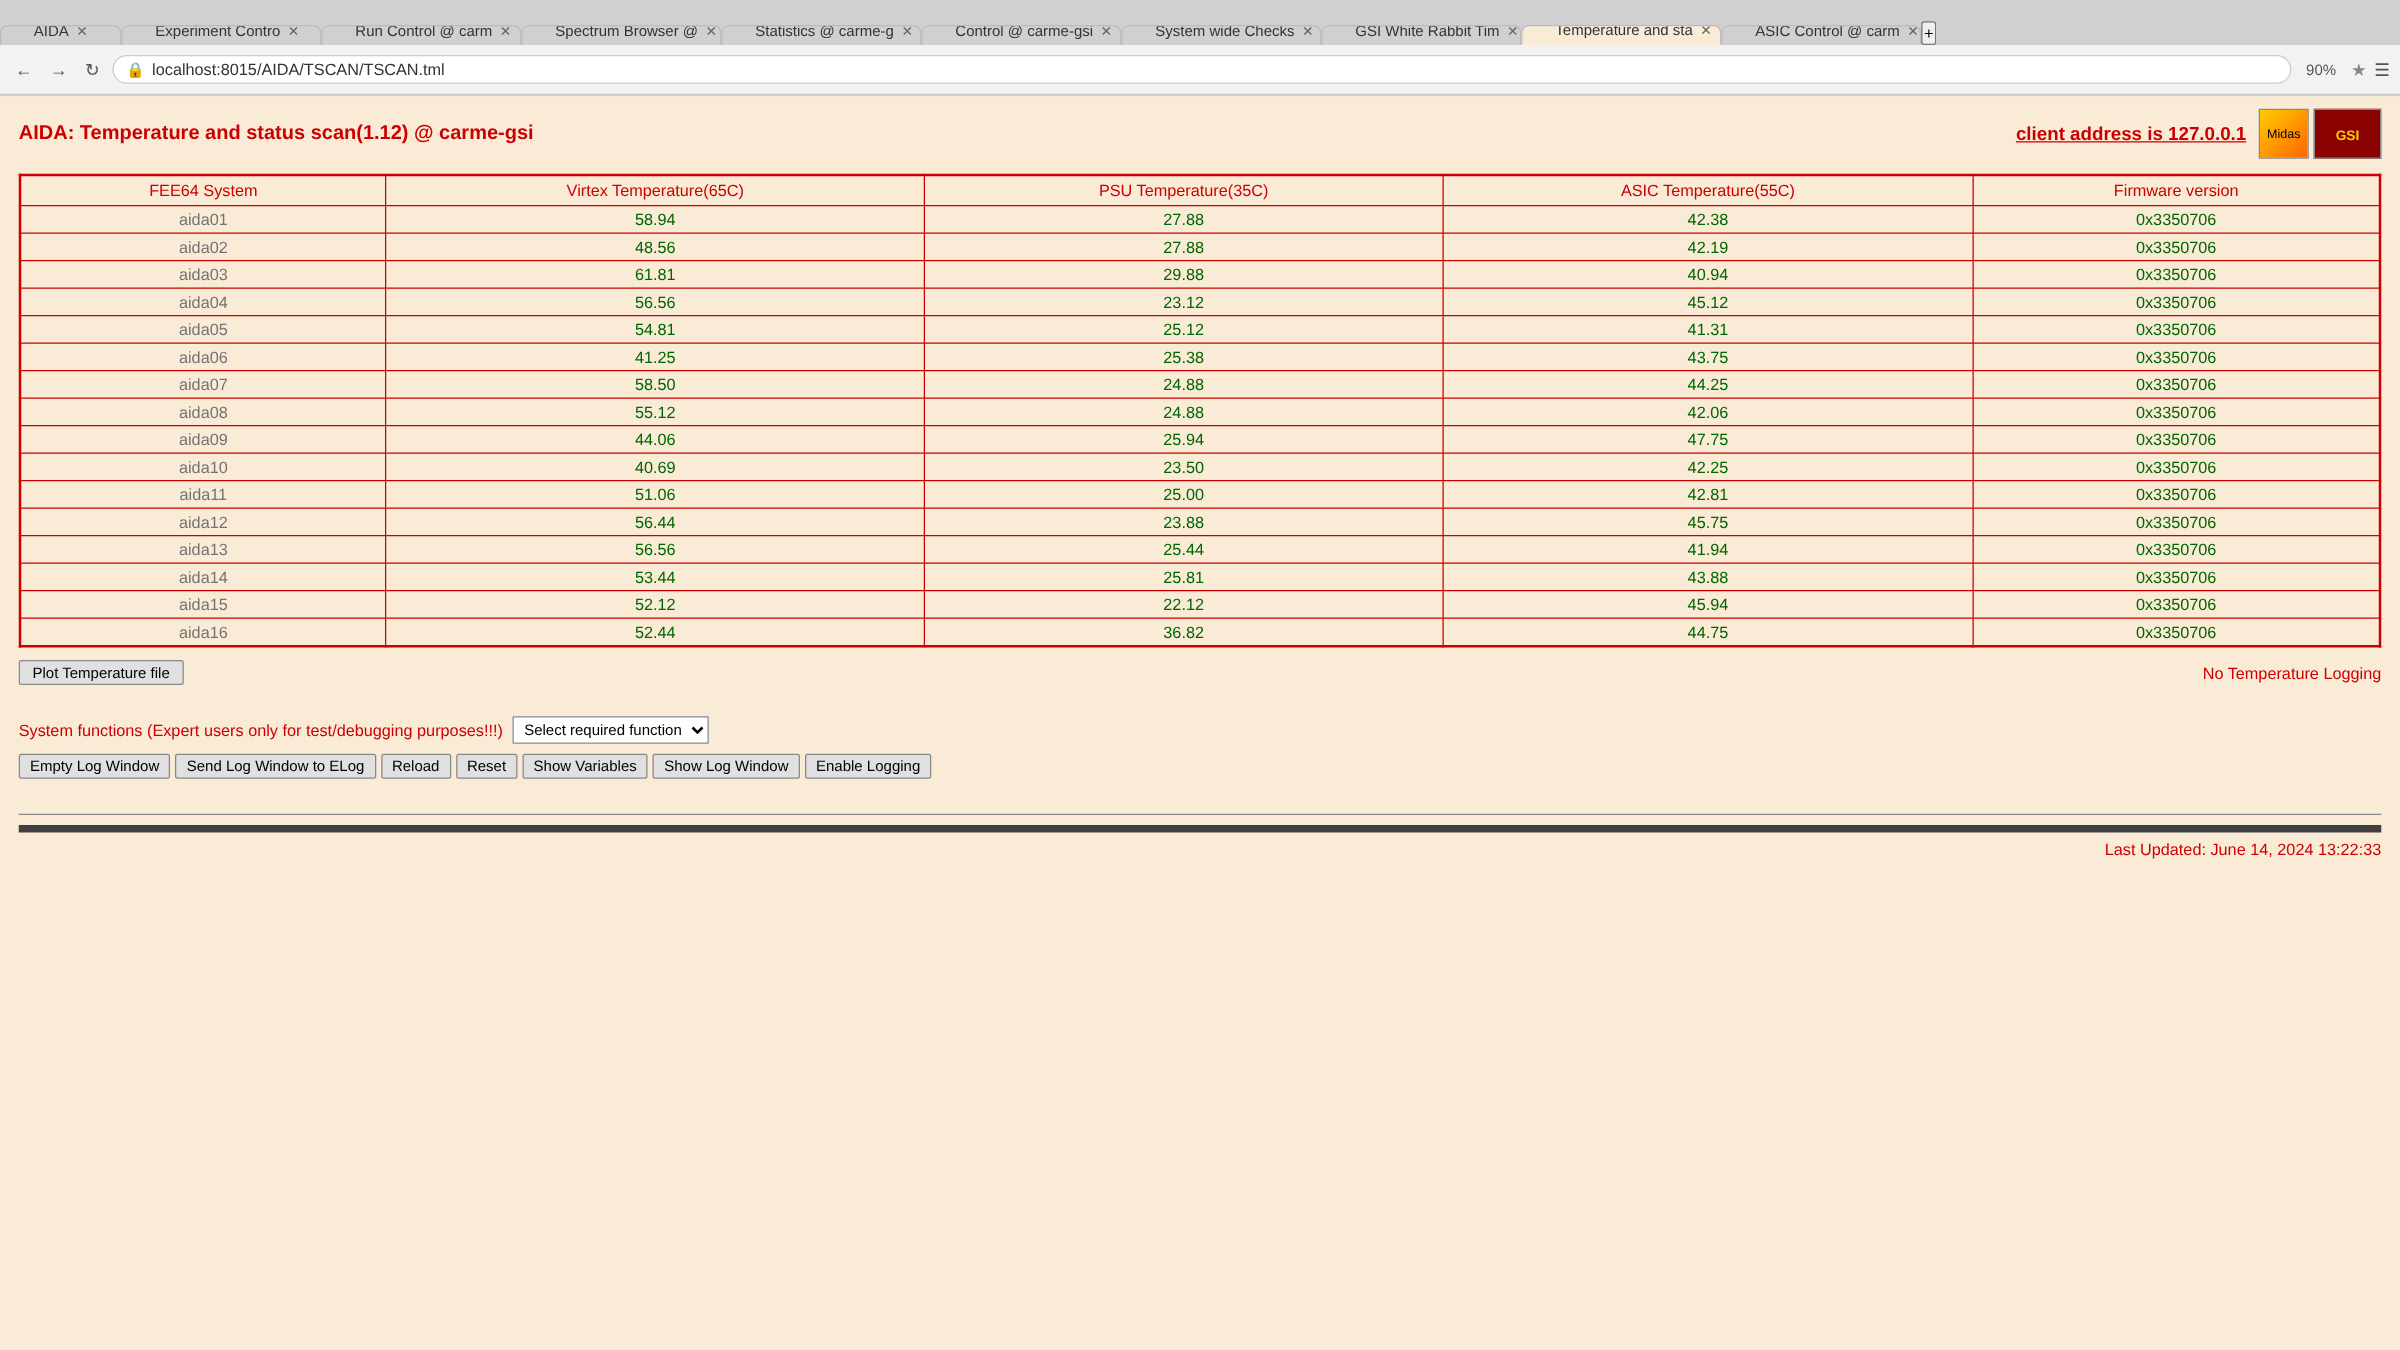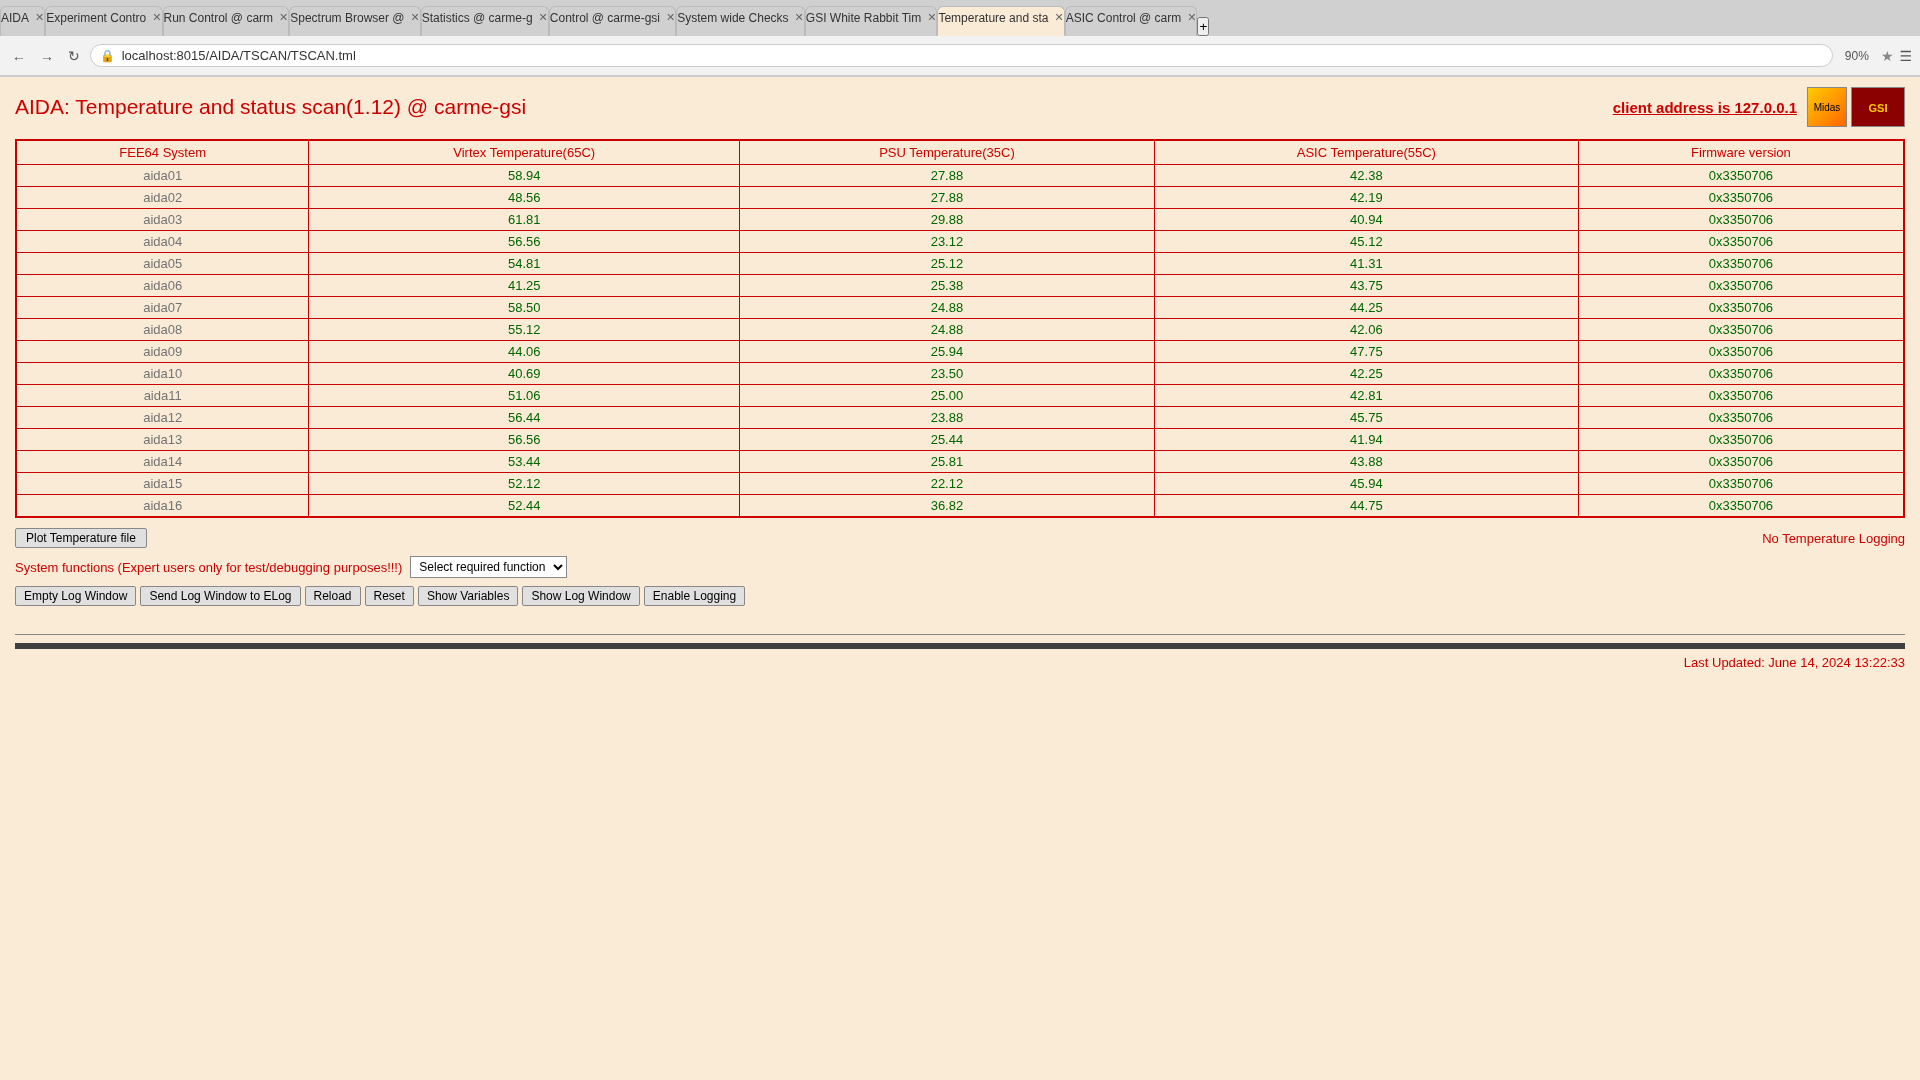--- a/index.html
+++ b/index.html
@@ -20,27 +20,27 @@
       display: flex;
       align-items: flex-end;
       background: #d0d0d0;
       padding-top: 4px;
       padding-left: 0;
       height: 36px;
     }
 
     .tab {
       display: flex;
-      align-items: flex-start;
-      padding: 4px 0;
+      align-items: flex-end;
+      padding: 4px 26px;
       background: #d0d0d0;
       border: 1px solid #bbb;
       border-bottom: none;
       border-radius: 6px 6px 0 0;
-      height: 30px;
+      height: 16px;
       font-size: 12px;
       color: #333;
       cursor: pointer;
       max-width: 160px;
       white-space: nowrap;
       overflow: hidden;
       text-overflow: ellipsis;
       position: relative;
     }
 
@@ -127,22 +127,22 @@
 
     .page-header {
       display: flex;
       justify-content: space-between;
       align-items: center;
       margin-bottom: 12px;
     }
 
     .page-title {
       color: #cc0000;
-      font-size: 21px;
-      font-weight: normal;
+      font-size: 16px;
+      font-weight: bold;
     }
 
     .client-address {
       color: #cc0000;
       font-size: 15px;
       font-weight: bold;
       text-decoration: underline;
     }
 
     .logo-area {
@@ -204,21 +204,21 @@
     }
 
     .data-table td:not(:first-child) {
       color: #006600;
     }
 
     .controls-row {
       display: flex;
       align-items: center;
       justify-content: space-between;
-      margin-bottom: 8px;
+      margin-bottom: 25px;
     }
 
     .plot-btn-area {
       display: flex;
       align-items: center;
       gap: 10px;
     }
 
     .no-logging {
       color: #cc0000;

